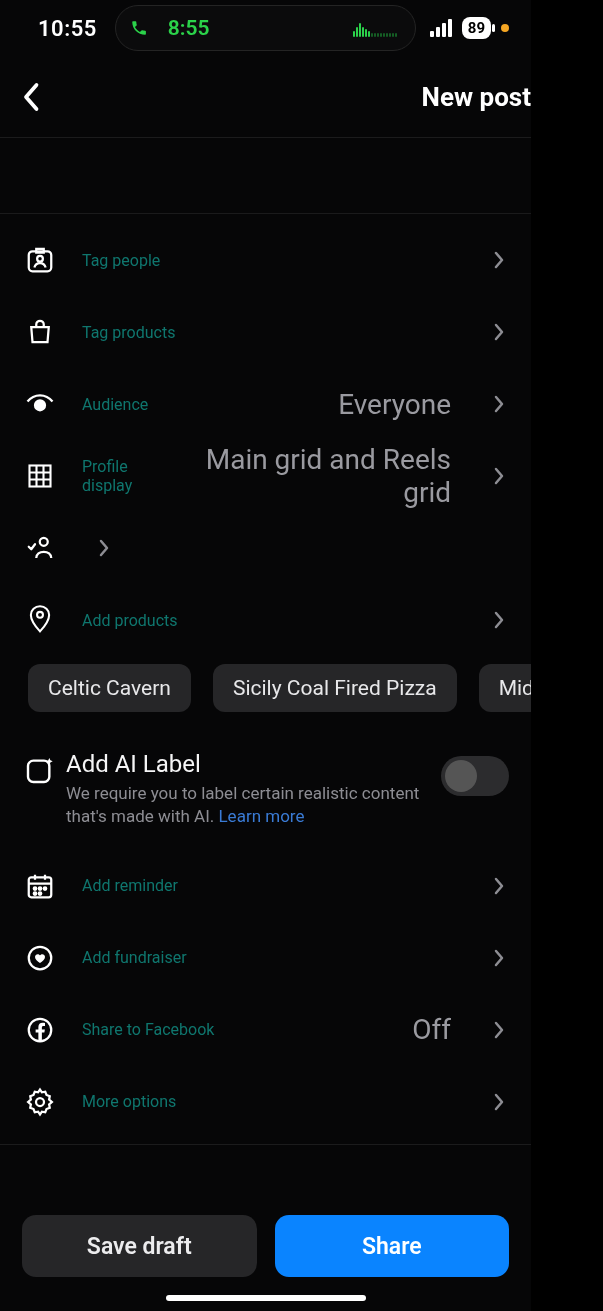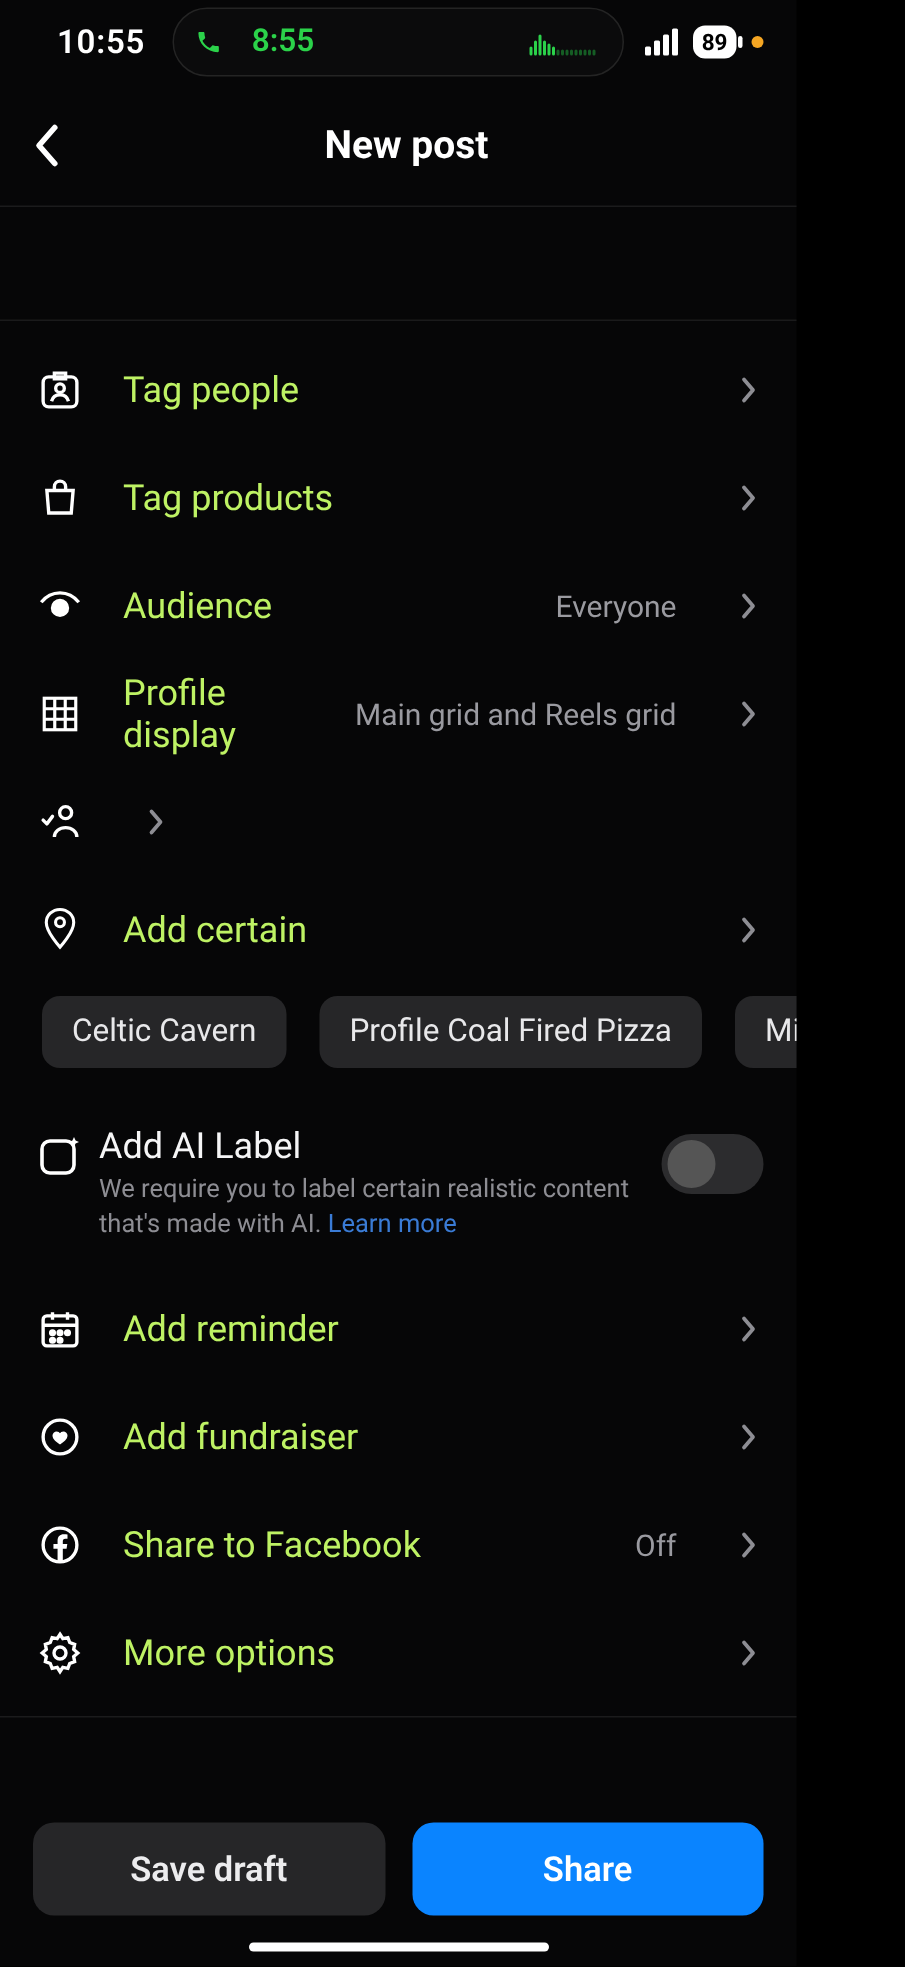--- a/index.html
+++ b/index.html
@@ -14,32 +14,32 @@
   .pill .dots { margin-left: auto; display: flex; gap: 1px; align-items: flex-end; height: 18px; }
   .pill .dots span { width: 2px; background: #2bd24a; display: inline-block; border-radius: 1px; }
   .status-right { margin-left: auto; display: flex; align-items: center; gap: 10px; text-align: right; }
   .bars { display: flex; align-items: flex-end; gap: 2px; height: 18px; }
   .bars span { width: 4px; background: #fff; border-radius: 1px; }
   .batt { background: #fff; color: #000; font-weight: 700; font-size: 15px; border-radius: 8px; padding: 2px 6px; position: relative; }
   .batt::after { content: ""; position: absolute; right: -4px; top: 50%; transform: translateY(-50%); width: 3px; height: 8px; background: #fff; border-radius: 2px; }
   .amber-dot { width: 8px; height: 8px; background: #f5a623; border-radius: 50%; }
 
   
-  .header { height: 82px; display: flex; align-items: center; justify-content: center; position: relative; border-bottom: 1px solid #1b1b1c; padding-left: 11px; }
+  .header { height: 82px; display: flex; align-items: center; justify-content: flex-end; position: relative; border-bottom: 1px solid #1b1b1c; padding-left: 11px; }
   .back-btn { position: absolute; left: 14px; top: 50%; transform: translateY(-50%); width: 36px; height: 36px; display: flex; align-items: center; justify-content: center; }
   .title { font-size: 26px; font-weight: 700; }
 
   .spacer-block { height: 76px; border-bottom: 1px solid #1a1a1b; }
 
   
   .list { padding-top: 10px; }
   .row { display: flex; align-items: center; min-height: 72px; padding: 0 22px 0 24px; gap: 26px; }
   .row .icon { width: 32px; height: 32px; flex: 0 0 32px; display: flex; align-items: center; justify-content: center; }
-  .row .label { font-size: 24px; font-weight: 400; color: #bef264; flex: 1; }
-  .row .value { font-size: 20px; color: #9a9aa0; text-align: right; }
+  .row .label { font-size: 16px; font-weight: 400; color: #0f766e; flex: 1; }
+  .row .value { font-size: 28px; color: #9a9aa0; text-align: right; }
   .row .chevron { width: 20px; height: 20px; flex: 0 0 20px; display: flex; align-items: center; justify-content: center; margin-left: 12px; }
 
   
   .chips { display: flex; gap: 22px; padding: 8px 0 24px 28px; overflow: hidden; white-space: nowrap; }
   .chip { background: #262628; color: #e8e8ea; font-size: 21px; padding: 12px 20px; border-radius: 12px; flex: 0 0 auto; }
 
   
   .ai-row { display: flex; align-items: flex-start; padding: 14px 22px 22px 24px; gap: 10px; }
   .ai-row .icon { width: 32px; height: 32px; flex: 0 0 32px; margin-top: 4px; }
   .ai-text { flex: 1; }
@@ -197,31 +197,31 @@
         </div>
     </div>
 
     <div class="row">
       <div class="icon">
         <svg width="28" height="32" viewBox="0 0 24 28" fill="none" stroke="#fff" stroke-width="1.8">
             <path d="M12 2c-4.4 0-8 3.4-8 7.6 0 5.7 8 14.4 8 14.4s8-8.7 8-14.4C20 5.4 16.4 2 12 2z"></path>
             <circle cx="12" cy="9.5" r="2.6"></circle>
           </svg>
       </div>
-      <div class="label">Add certain</div>
+      <div class="label">Add products</div>
       <div class="chevron">
           <svg width="12" height="20" viewBox="0 0 12 20" fill="none" stroke="#8d8d93" stroke-width="2.5" stroke-linecap="round" stroke-linejoin="round">
             <path d="M3 3 L9 10 L3 17"></path>
           </svg>
         </div>
     </div>
 
     <div class="chips">
       <div class="chip">Celtic Cavern</div>
-      <div class="chip">Profile Coal Fired Pizza</div>
+      <div class="chip">Sicily Coal Fired Pizza</div>
       <div class="chip">Middletown, C</div>
     </div>
 
     <div class="ai-row">
       <div class="icon">
         <svg width="32" height="32" viewBox="0 0 24 24" fill="none" stroke="#fff" stroke-width="1.8">
             <rect x="3" y="5" width="16" height="16" rx="4"></rect>
             <path d="M19 3l.8 1.7L21.5 5.5 19.8 6.3 19 8l-.8-1.7L16.5 5.5l1.7-.8z" fill="#fff" stroke="none"></path>
           </svg>
       </div>

